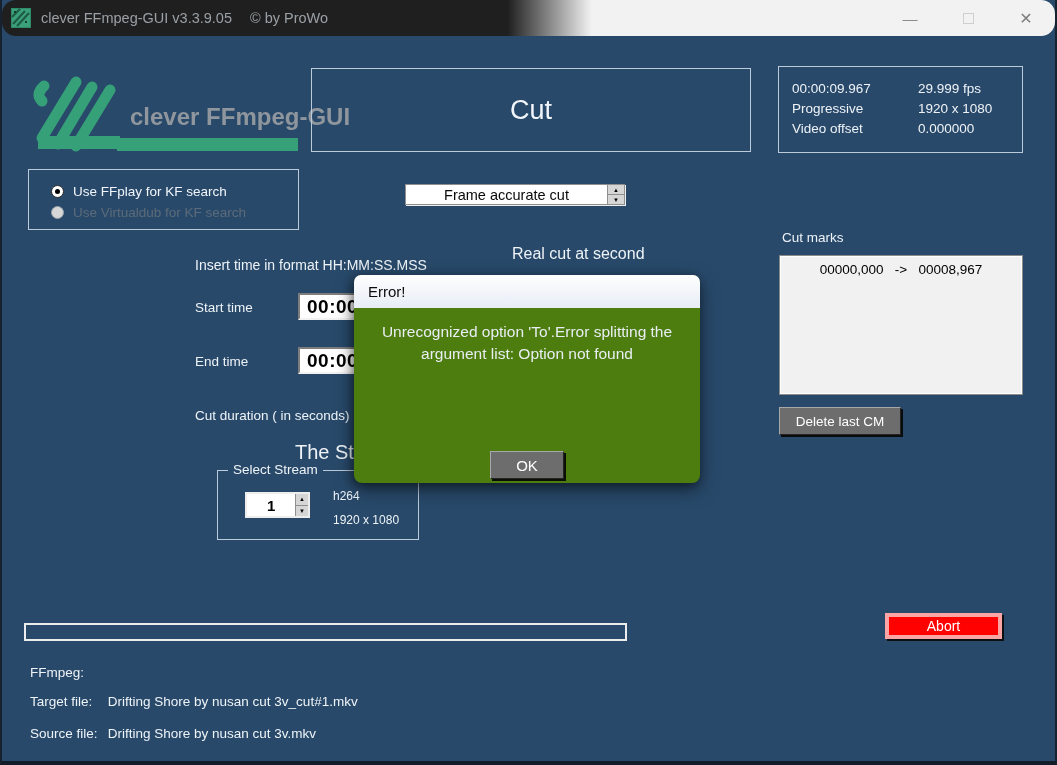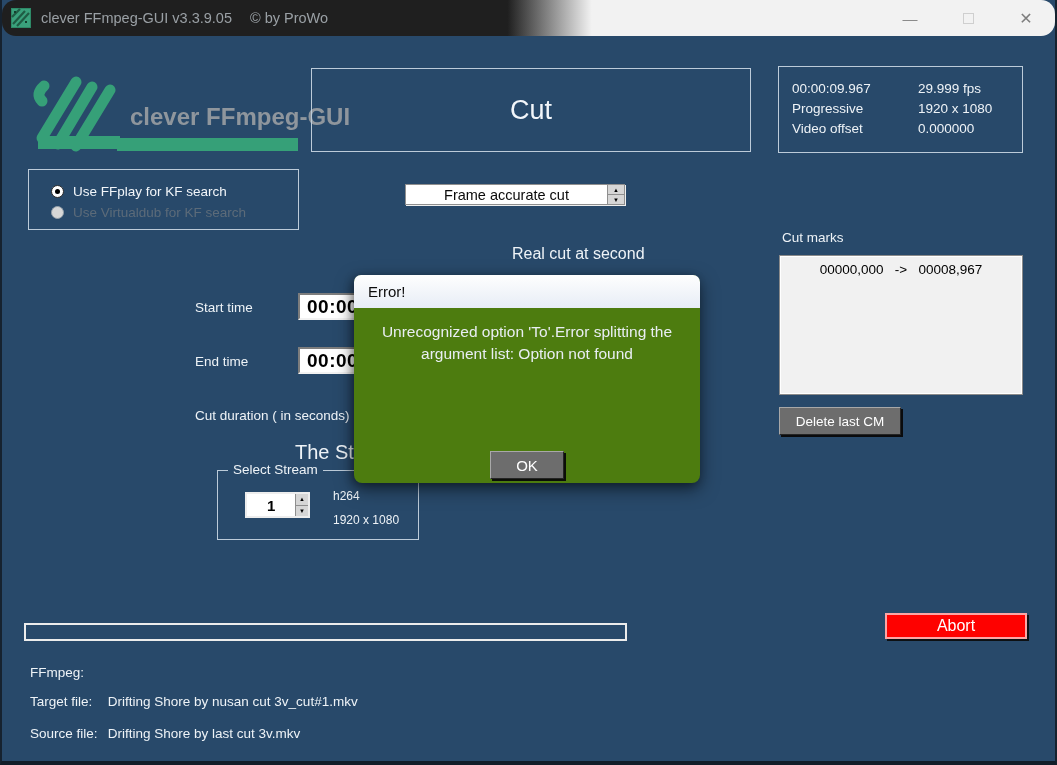--- a/index.html
+++ b/index.html
@@ -102,23 +102,23 @@
     color:#0c0c0c; font-size:15px; display:flex; align-items:center; padding-left:14px;
   }
   #error-msg {
     margin:13px auto 0; width:310px; text-align:center;
     color:#e9eef3; font-size:15.5px; line-height:1.4;
   }
   #error-ok { position:absolute; left:136px; top:176px; width:74px; height:28px; font-size:15px; }
   
   #progressbar { position:absolute; left:22px; top:623px; width:603px; height:18px; border:2px solid #ececec; background:transparent; }
   #abort-btn {
-    position:absolute; left:883px; top:613px; width:142px; height:26px;
-    background:#fe0100; color:#fff; font-size:16px;
-    border:2px solid #fca5a5; box-shadow:2px 2px 0 rgba(10,10,10,0.9);
+    position:absolute; left:883px; top:613px; width:117px; height:26px;
+    background:#fe0100; color:#fff; font-size:14px;
+    border:4px solid #fca5a5; box-shadow:2px 2px 0 rgba(10,10,10,0.9);
     display:flex; align-items:center; justify-content:center;
   }
   .file-row { position:absolute; left:28px; color:#eef3f7; font-size:13.5px; white-space:nowrap; }
   .file-row .flabel { display:inline-block; width:74px; }
 </style>
 </head>
 <body>
 
 <div id="window">
 
@@ -188,20 +188,21 @@
   </div>
 
   <div id="cutmode-spin">
     <span class="val">Frame accurate cut</span>
     <div class="spin-col">
       <div class="spin-btn up">▲</div>
       <div class="spin-btn">▼</div>
     </div>
   </div>
 
+  <span class="wlabel" style="left:193px; top:257px; font-size:14px;">Insert time in format HH:MM:SS.MSS</span>
   <span class="wlabel" style="left:510px; top:245px; font-size:16px;">Real cut at second</span>
 
   <span class="wlabel" style="left:193px; top:300px;">Start time</span>
   <input class="time-input" style="left: 296px; top: 293px;" value="00:00:">
 
   <span class="wlabel" style="left:193px; top:354px;">End time</span>
   <input class="time-input" style="left: 296px; top: 347px;" value="00:00:">
 
   <span class="wlabel" style="left:193px; top:408px;">Cut duration ( in seconds)</span>
 
@@ -237,16 +238,16 @@
 
   <div class="file-row" style="top:665px;">
     <span>FFmpeg:</span>
   </div>
   <div class="file-row" style="top:694px;">
     <span class="flabel">Target file:</span>
     <span>Drifting Shore by nusan cut 3v_cut#1.mkv</span>
   </div>
   <div class="file-row" style="top:726px;">
     <span class="flabel">Source file:</span>
-    <span>Drifting Shore by last cut 3v.mkv</span>
+    <span>Drifting Shore by nusan cut 3v.mkv</span>
   </div>
 
 </div>
 
 </body></html>

